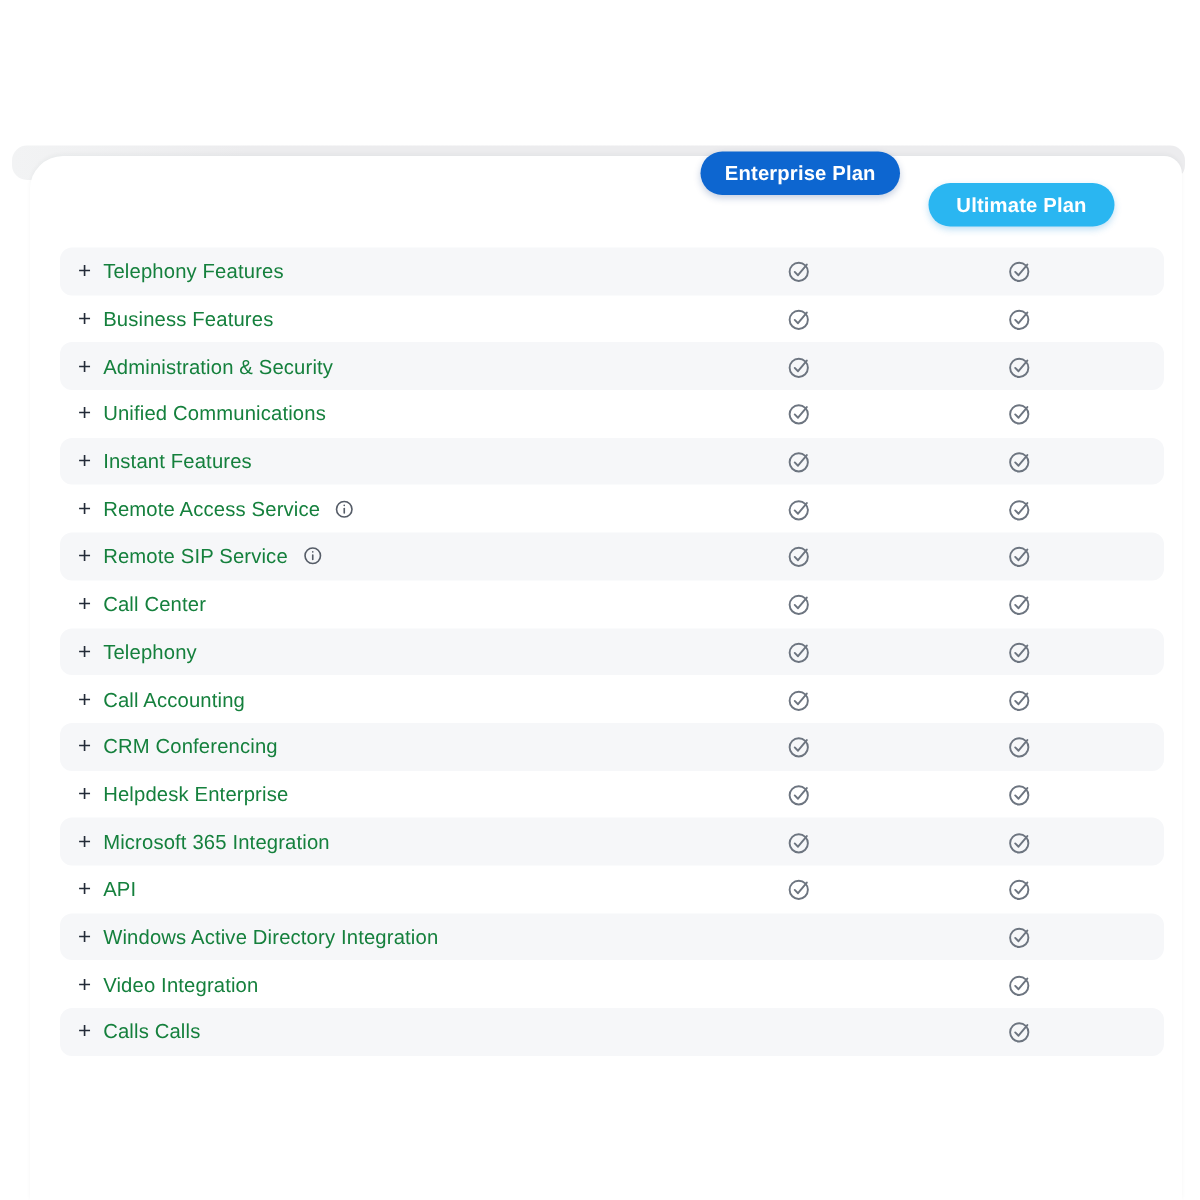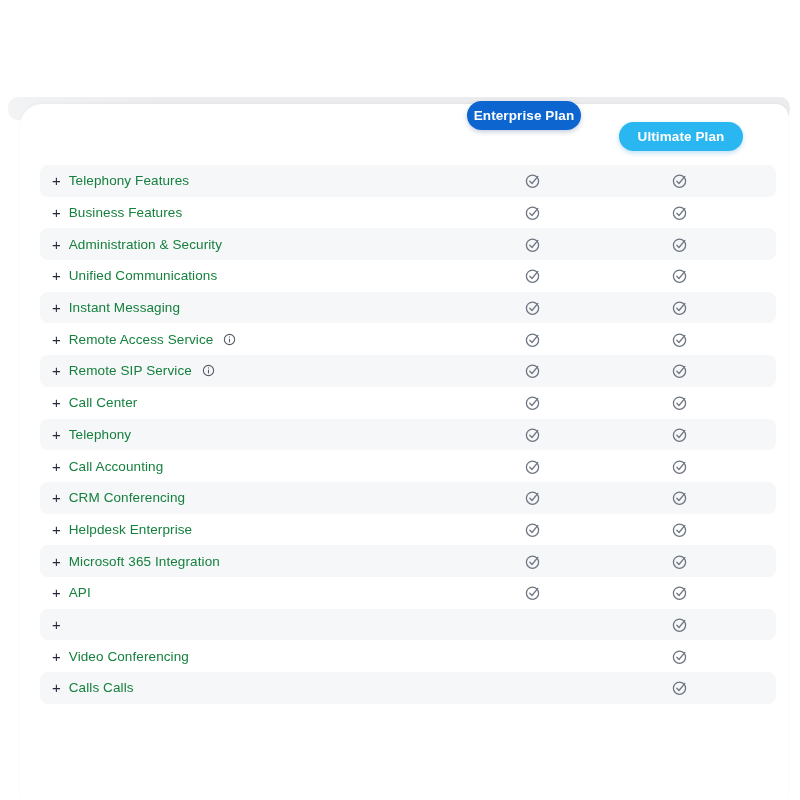--- a/index.html
+++ b/index.html
@@ -20,21 +20,21 @@
     border-radius:22px 12px 0 0;
     box-shadow:0 -1px 3px rgba(30,40,60,0.04);
   }
   .plan-btn{
     position:absolute;top:101px;height:29px;border:none;cursor:pointer;
     border-radius:15px;color:#ffffff;font-family:"Liberation Sans",sans-serif;
     font-size:13.5px;font-weight:600;letter-spacing:.1px;
     display:flex;align-items:center;justify-content:center;
     box-shadow:0 2px 5px rgba(20,60,130,0.25);
   }
-  .plan-btn.enterprise{left:467px;width:114px;}
+  .plan-btn.enterprise{left:467px;width:133px;}
   .plan-btn.ultimate{left:619px;width:124px;box-shadow:0 2px 5px rgba(40,150,220,0.3);margin-top:21px;}
   .feature-table{
     position:absolute;left:40px;top:165px;width:736px;
   }
   .row{
     position:relative;height:31.7px;border-radius:8px;
   }
   .row.striped{background:#f6f7f9;}
   .row-label{
     position:absolute;left:12px;top:0;bottom:0;
@@ -153,21 +153,21 @@
             <svg width="17" height="17" viewBox="0 0 24 24" fill="none" stroke="#6d7580" stroke-width="1.8" stroke-linecap="round" stroke-linejoin="round">
               <circle cx="12" cy="13" r="8.6"></circle>
               <path d="M8.2 13.1l3.1 3.1L19.6 6.2"></path>
             </svg>
           </span>
         </div>
       </div>
       <div class="row striped">
         <div class="row-label">
           <span class="plus-icon">+</span>
-          <span class="feature-label">Instant Messaging</span>
+          <span class="feature-label">Instant Features</span>
         </div>
         <div class="cell col-enterprise">
           <span style="display: inline-flex;">
             <svg width="17" height="17" viewBox="0 0 24 24" fill="none" stroke="#6d7580" stroke-width="1.8" stroke-linecap="round" stroke-linejoin="round">
               <circle cx="12" cy="13" r="8.6"></circle>
               <path d="M8.2 13.1l3.1 3.1L19.6 6.2"></path>
             </svg>
           </span>
         </div>
         <div class="cell col-ultimate">
@@ -387,35 +387,36 @@
             <svg width="17" height="17" viewBox="0 0 24 24" fill="none" stroke="#6d7580" stroke-width="1.8" stroke-linecap="round" stroke-linejoin="round">
               <circle cx="12" cy="13" r="8.6"></circle>
               <path d="M8.2 13.1l3.1 3.1L19.6 6.2"></path>
             </svg>
           </span>
         </div>
       </div>
       <div class="row striped">
         <div class="row-label">
           <span class="plus-icon">+</span>
+          <span class="feature-label">Windows Active Directory Integration</span>
         </div>
         <div class="cell col-enterprise"></div>
         <div class="cell col-ultimate">
           <span style="display: inline-flex;">
             <svg width="17" height="17" viewBox="0 0 24 24" fill="none" stroke="#6d7580" stroke-width="1.8" stroke-linecap="round" stroke-linejoin="round">
               <circle cx="12" cy="13" r="8.6"></circle>
               <path d="M8.2 13.1l3.1 3.1L19.6 6.2"></path>
             </svg>
           </span>
         </div>
       </div>
       <div class="row">
         <div class="row-label">
           <span class="plus-icon">+</span>
-          <span class="feature-label">Video Conferencing</span>
+          <span class="feature-label">Video Integration</span>
         </div>
         <div class="cell col-enterprise"></div>
         <div class="cell col-ultimate">
           <span style="display: inline-flex;">
             <svg width="17" height="17" viewBox="0 0 24 24" fill="none" stroke="#6d7580" stroke-width="1.8" stroke-linecap="round" stroke-linejoin="round">
               <circle cx="12" cy="13" r="8.6"></circle>
               <path d="M8.2 13.1l3.1 3.1L19.6 6.2"></path>
             </svg>
           </span>
         </div>

